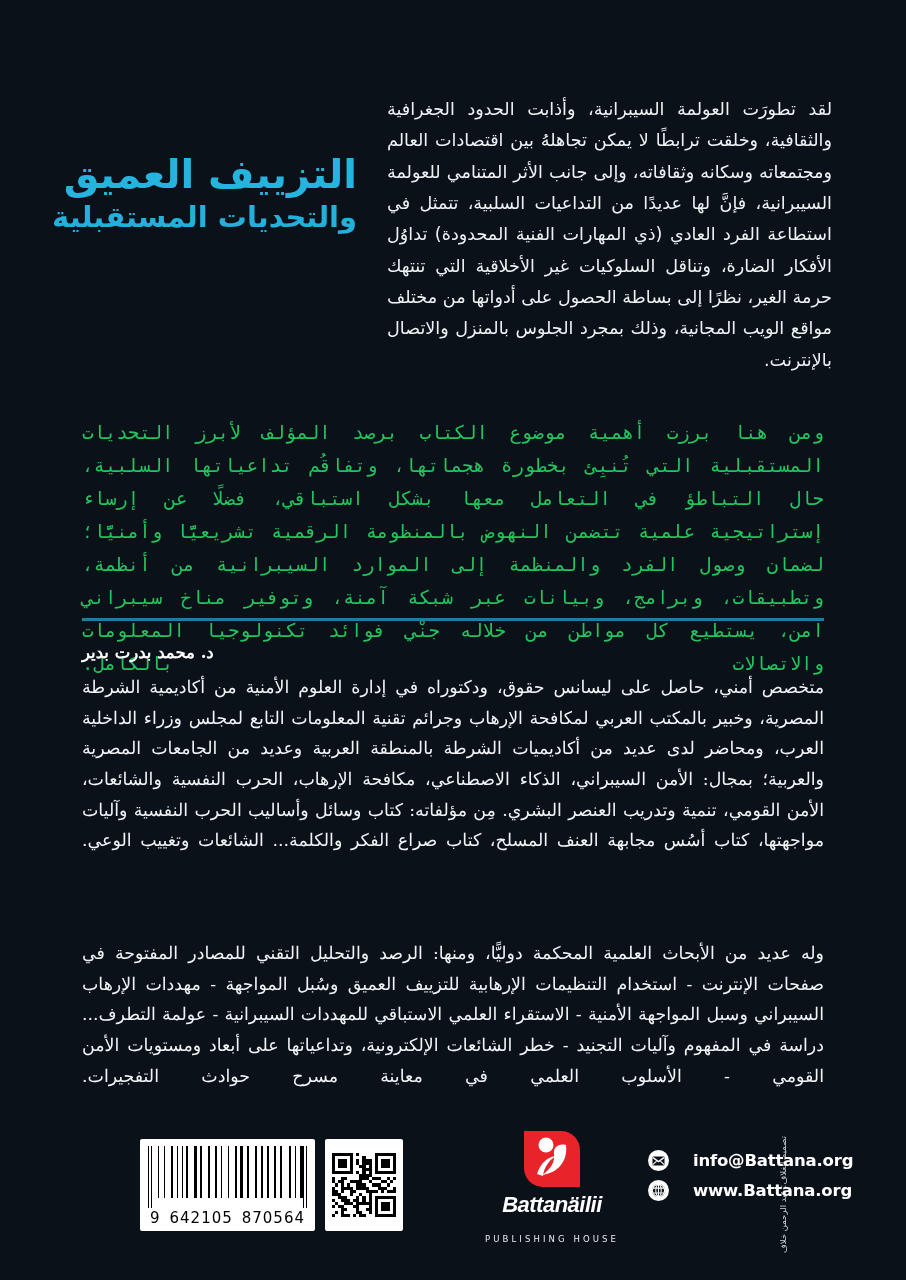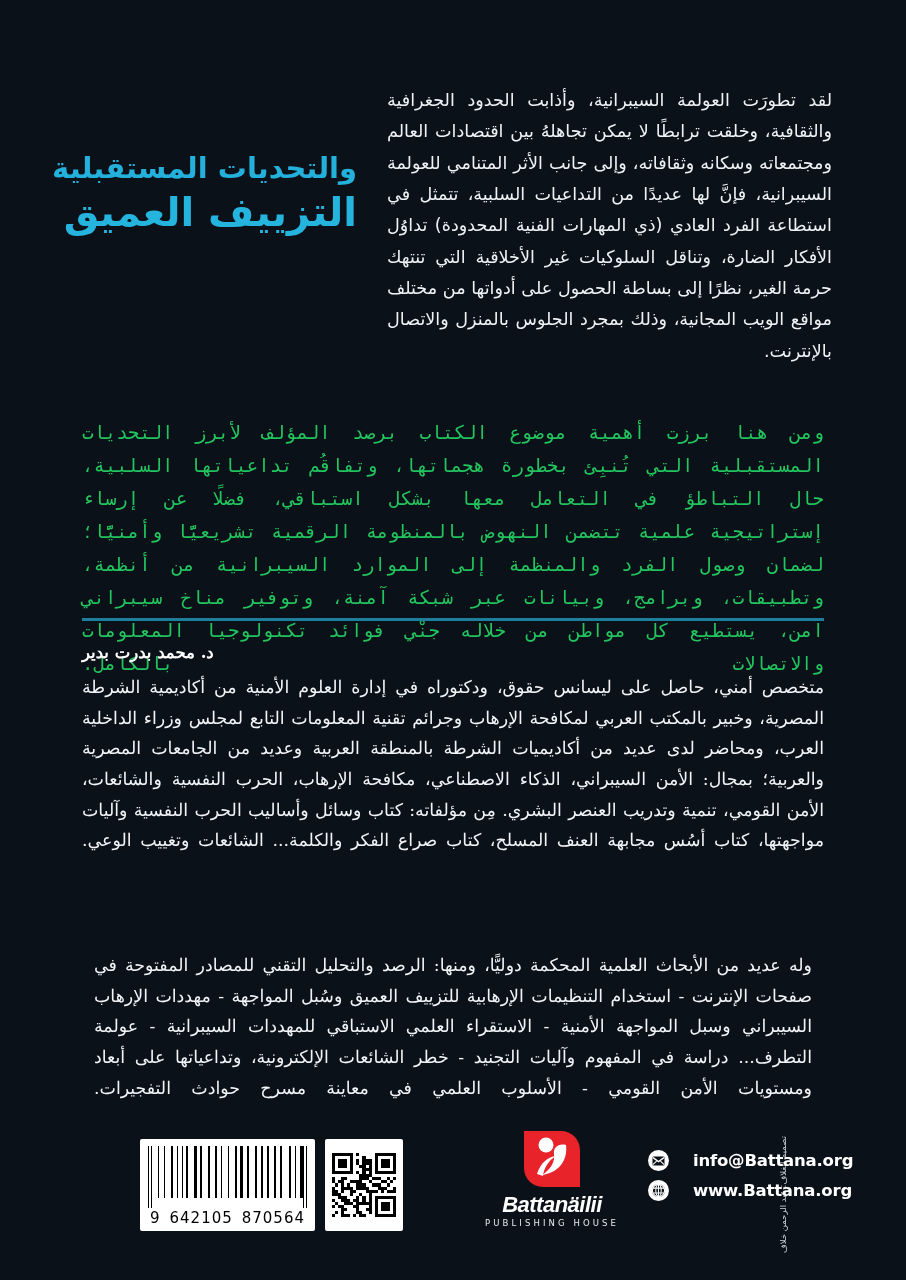--- a/index.html
+++ b/index.html
@@ -34,21 +34,21 @@
     flex: 0 0 445px;
     direction: rtl;
     text-align: justify;
     text-align-last: justify;
     color: #eef2f5;
     font-size: 17.6px;
     line-height: 1.78;
     font-family: "DejaVu Sans", "Liberation Sans", sans-serif;
     letter-spacing: 0;
   }
-  .intro-col p { margin: 7px 0 0 0; }
+  .intro-col p { margin: 16px 0 0 0; }
 
   .title-col {
     flex: 1 1 auto;
     direction: rtl;
     text-align: right;
     padding-top: 72px;
     padding-right: 30px;
   }
   .title-line {
     font-family: "DejaVu Sans", "Liberation Sans", sans-serif;
@@ -121,21 +121,21 @@
     right: 82px;
     left: 82px;
     direction: rtl;
     color: #f2f5f8;
     font-family: "DejaVu Serif", "Liberation Serif", serif;
     font-size: 17.4px;
     line-height: 1.76;
     text-align: justify;
     text-align-last: justify;
   }
-  .research-block p { margin: 12px; }
+  .research-block p { margin: 0; }
 
   .credit-vertical {
     position: absolute;
     right: 88px;
     top: 1136px;
     width: 40px;
     height: 100px;
     direction: rtl;
     color: #cfd6dc;
     font-family: "DejaVu Sans", "Liberation Sans", sans-serif;
@@ -223,21 +223,21 @@
     font-size: 22px;
     color: #ffffff;
     letter-spacing: -0.5px;
     line-height: 1;
   }
   .pub-sub {
     font-family: "DejaVu Sans", "Liberation Sans", sans-serif;
     font-size: 8.5px;
     color: #e7ebee;
     letter-spacing: 3.1px;
-    margin-top: 3px;
+    margin-top: 19px;
     line-height: 1;
   }
 
   .contacts {
     position: absolute;
     left: 648px;
     top: 1150px;
     direction: ltr;
     display: flex;
     flex-direction: column;
@@ -269,22 +269,22 @@
 </head>
 <body>
 
 <div class="page">
 
   <div class="top-section">
     <div class="intro-col">
       <p>لقد تطورَت العولمة السيبرانية، وأذابت الحدود الجغرافية والثقافية، وخلقت ترابطًا لا يمكن تجاهلهُ بين اقتصادات العالم ومجتمعاته وسكانه وثقافاته، وإلى جانب الأثر المتنامي للعولمة السيبرانية، فإنَّ لها عديدًا من التداعيات السلبية، تتمثل في استطاعة الفرد العادي (ذي المهارات الفنية المحدودة) تداوُل الأفكار الضارة، وتناقل السلوكيات غير الأخلاقية التي تنتهك حرمة الغير، نظرًا إلى بساطة الحصول على أدواتها من مختلف مواقع الويب المجانية، وذلك بمجرد الجلوس بالمنزل والاتصال بالإنترنت.</p>
     </div>
     <div class="title-col">
+      <span class="title-line title-1">التزييف العميق</span>
       <span class="title-line title-2">والتحديات المستقبلية</span>
-      <span class="title-line title-1">التزييف العميق</span>
     </div>
   </div>
 
   <div class="body-block">
     <p>ومن هنا برزت أهمية موضوع الكتاب برصد المؤلف لأبرز التحديات المستقبلية التي تُنبِئ بخطورة هجماتها، وتفاقُم تداعياتها السلبية، حال التباطؤ في التعامل معها بشكل استباقي، فضلًا عن إرساء إستراتيجية علمية تتضمن النهوض بالمنظومة الرقمية تشريعيًّا وأمنيًّا؛ لضمان وصول الفرد والمنظمة إلى الموارد السيبرانية من أنظمة، وتطبيقات، وبرامج، وبيانات عبر شبكة آمنة، وتوفير مناخ سيبراني آمن، يستطيع كل مواطن من خلاله جنْي فوائد تكنولوجيا المعلومات والاتصالات بالكامل.</p>
   </div>
 
   <div class="divider"></div>
 
   <div class="author-name">د. محمد بدرت بدير</div>

